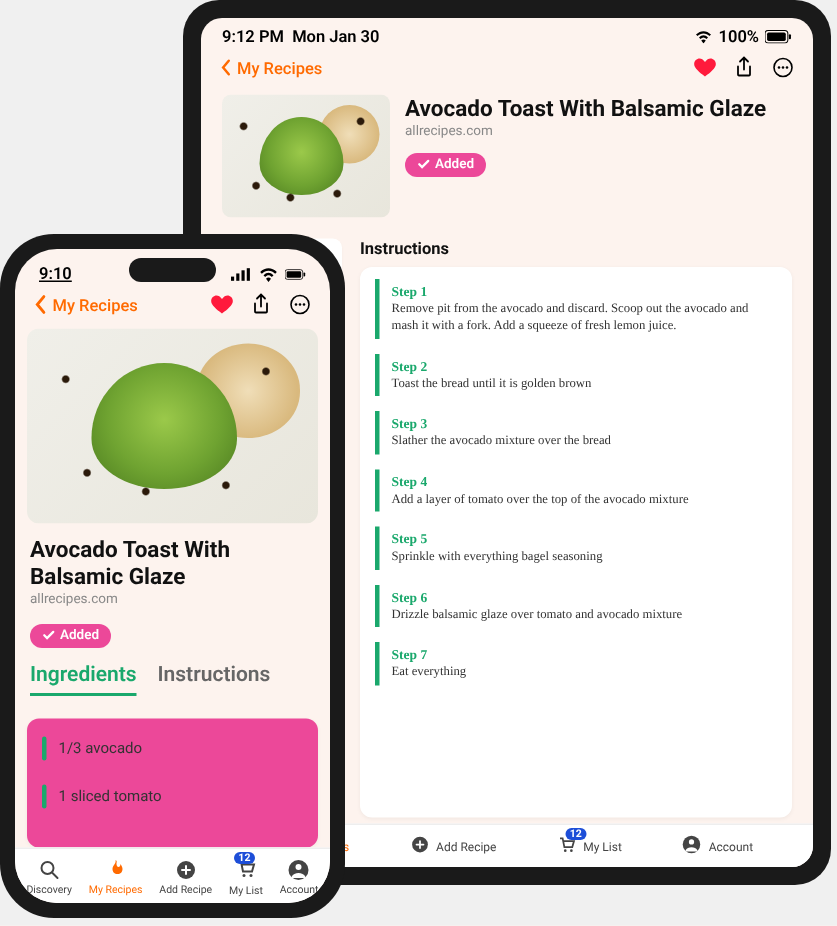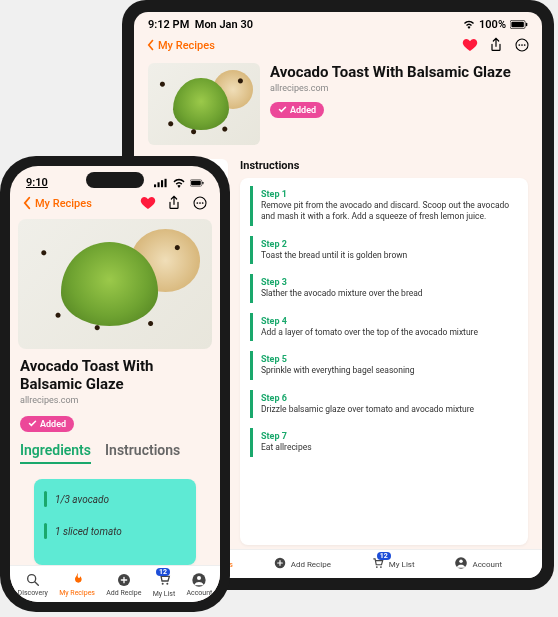--- a/index.html
+++ b/index.html
@@ -141,21 +141,21 @@
   font-size: 8px; text-align: right; cursor: pointer;
   background: #fff;
 }
 
 .ipad-right-col { flex: 1; padding: 4px 14px 4px 6px; display: flex; flex-direction: column; }
 .section-title { font-size: 11px; font-weight: 700; margin-bottom: 6px; color: #111; }
 .steps-card {
   background: #fff; border-radius: 8px;
   padding: 8px 10px;
   box-shadow: 0 1px 3px rgba(0,0,0,0.05);
-  flex: 1; overflow: hidden;
+  flex: 1; overflow: hidden; font-family: Liberation Serif, serif;
 }
 .step {
   border-left: 3px solid #1aa86c;
   padding: 3px 0 3px 8px;
   margin-bottom: 10px;
 }
 .step-label { font-size: 9px; font-weight: 700; color: #1aa86c; margin-bottom: 1px; }
 .step-text { font-size: 8.5px; color: #333; line-height: 1.35; }
 
 
@@ -191,24 +191,24 @@
 
 .tabs-row {
   display: flex; gap: 14px; padding: 0 10px 6px;
   border-bottom: 1px solid rgba(0,0,0,0);
   font-size: 14px; font-weight: 600;
 }
 .tab-head { color: #666; cursor: pointer; padding-bottom: 4px; }
 .tab-head.active { color: #1aa86c; border-bottom: 2px solid #1aa86c; }
 
 .ingredients-card {
-  background: #5eead4; border-radius: 8px;
-  margin: 8px 24px 0; padding: 4px 0;
+  background: #ec4899; border-radius: 8px;
+  margin: 8px 8px 0; padding: 4px 0;
   box-shadow: 0 1px 3px rgba(0,0,0,0.05);
-  flex: 1; overflow: hidden; font-style: italic;
+  flex: 1; overflow: hidden;
 }
 .ingredient-row {
   display: flex; align-items: center; gap: 8px;
   padding: 8px 10px;
 }
 .ing-bar { width: 3px; height: 16px; background: #1aa86c; border-radius: 2px; flex-shrink: 0; }
 .ing-text { font-size: 10px; color: #333; }
 
 
 .iphone-tabbar {
@@ -323,21 +323,21 @@
             <div class="step">
                 <div class="step-label">Step 5</div>
                 <div class="step-text">Sprinkle with everything bagel seasoning</div>
               </div>
             <div class="step">
                 <div class="step-label">Step 6</div>
                 <div class="step-text">Drizzle balsamic glaze over tomato and avocado mixture</div>
               </div>
             <div class="step">
                 <div class="step-label">Step 7</div>
-                <div class="step-text">Eat allrecipes</div>
+                <div class="step-text">Eat everything</div>
               </div>
           </div>
         </div>
       </div>
 
       <div class="ipad-tabbar">
         <div class="tab-item active">
           <span class="tab-icon-wrap"><svg class="tab-icon" viewBox="0 0 24 24">
                 <path fill="currentColor" d="M12 2c1 4-3 5-3 9 0 3 2 5 5 5s5-2 5-5c0-2-1-3-2-5 0 2-1 3-2 3-1 0-2-1-2-3 0-2 1-3-1-4z"></path>
               </svg></span>

